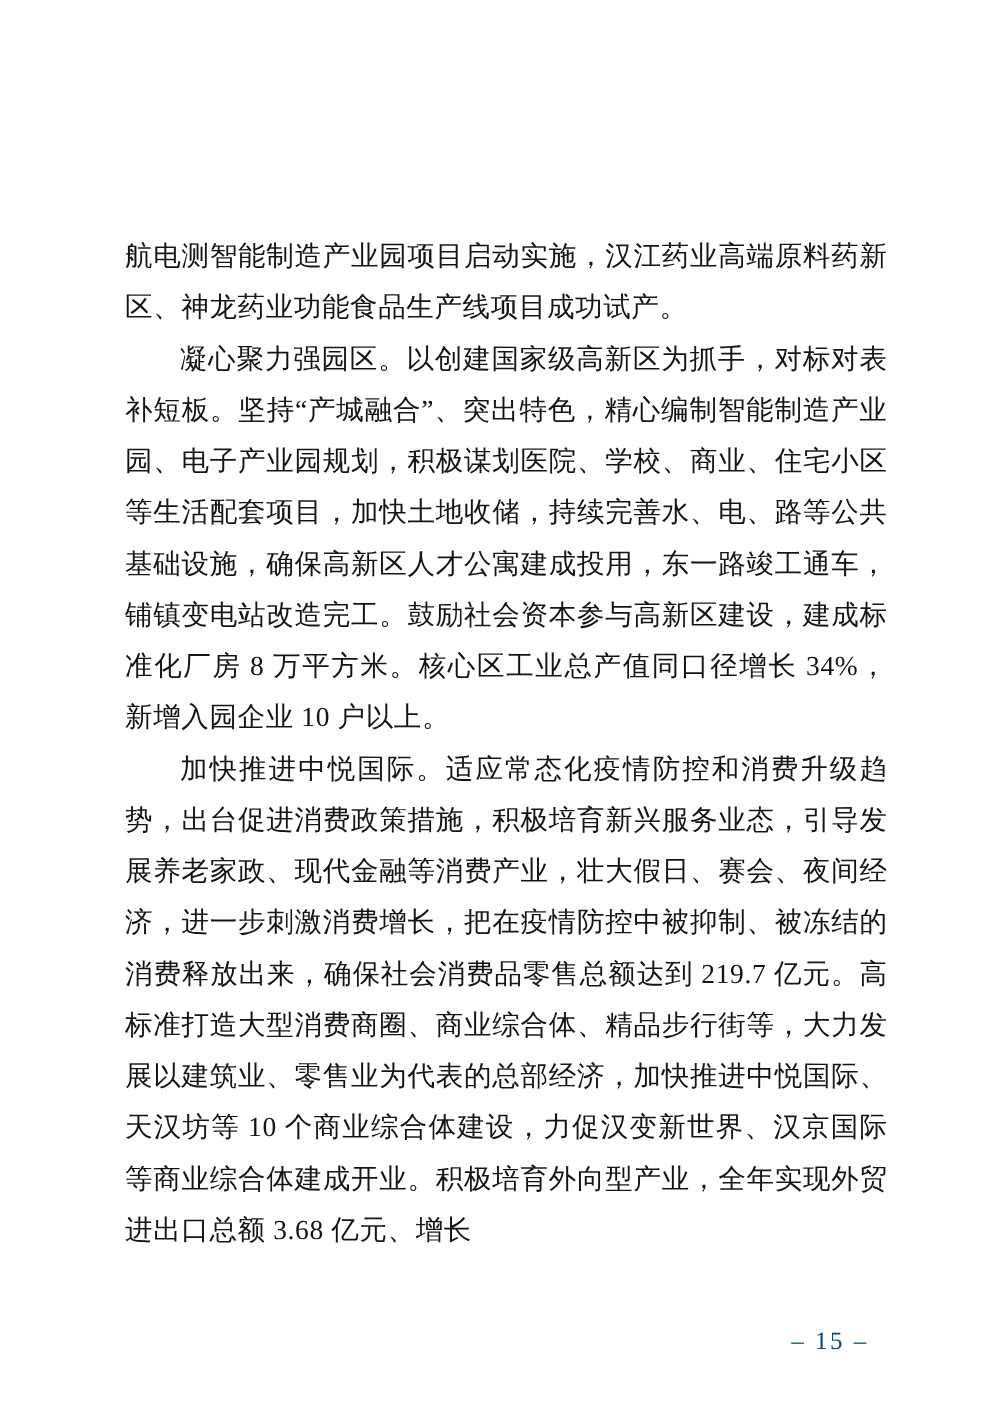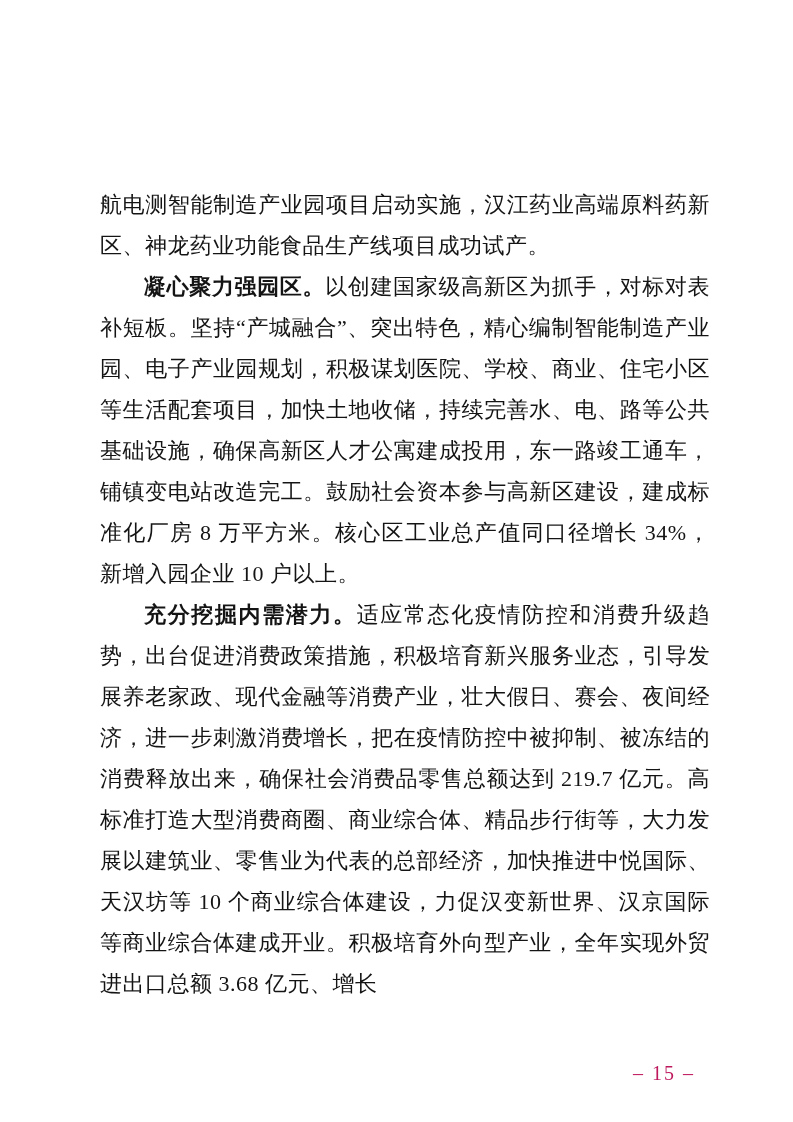--- a/index.html
+++ b/index.html
@@ -28,40 +28,40 @@
     font-size: 22px;
     line-height: 41px;
     text-align: justify;
     text-justify: inter-character;
     letter-spacing: 0.5px;
   }
   .para.indent {
     text-indent: 44px;
   }
   .para .lead {
-    font-weight: bold;
+    font-weight: normal;
   }
   .footer {
     position: absolute;
     top: 1018px;
     right: 98px;
     font-size: 20px;
     letter-spacing: 2px;
-    color: #be185d;
+    color: #0c4a6e;
   }
 </style>
 </head>
 <body>
 
 <div class="page">
   <div class="content">
 
     <p class="para"><span class="lead"></span><span>航电测智能制造产业园项目启动实施，汉江药业高端原料药新区、神龙药业功能食品生产线项目成功试产。</span></p>
 
     <p class="para indent"><span class="lead">凝心聚力强园区。</span><span>以创建国家级高新区为抓手，对标对表补短板。坚持“产城融合”、突出特色，精心编制智能制造产业园、电子产业园规划，积极谋划医院、学校、商业、住宅小区等生活配套项目，加快土地收储，持续完善水、电、路等公共基础设施，确保高新区人才公寓建成投用，东一路竣工通车，铺镇变电站改造完工。鼓励社会资本参与高新区建设，建成标准化厂房 8 万平方米。核心区工业总产值同口径增长 34%，新增入园企业 10 户以上。</span></p>
 
 
-    <p class="para indent"><span class="lead">充分挖掘内需潜力。</span><span>适应常态化疫情防控和消费升级趋势，出台促进消费政策措施，积极培育新兴服务业态，引导发展养老家政、现代金融等消费产业，壮大假日、赛会、夜间经济，进一步刺激消费增长，把在疫情防控中被抑制、被冻结的消费释放出来，确保社会消费品零售总额达到 219.7 亿元。高标准打造大型消费商圈、商业综合体、精品步行街等，大力发展以建筑业、零售业为代表的总部经济，加快推进中悦国际、天汉坊等 10 个商业综合体建设，力促汉变新世界、汉京国际等商业综合体建成开业。积极培育外向型产业，全年实现外贸进出口总额 3.68 亿元、增长</span></p>
+    <p class="para indent"><span class="lead">加快推进中悦国际。</span><span>适应常态化疫情防控和消费升级趋势，出台促进消费政策措施，积极培育新兴服务业态，引导发展养老家政、现代金融等消费产业，壮大假日、赛会、夜间经济，进一步刺激消费增长，把在疫情防控中被抑制、被冻结的消费释放出来，确保社会消费品零售总额达到 219.7 亿元。高标准打造大型消费商圈、商业综合体、精品步行街等，大力发展以建筑业、零售业为代表的总部经济，加快推进中悦国际、天汉坊等 10 个商业综合体建设，力促汉变新世界、汉京国际等商业综合体建成开业。积极培育外向型产业，全年实现外贸进出口总额 3.68 亿元、增长</span></p>
 
   </div>
 
   <div class="footer">– 15 –</div>
 </div>
 
 </body></html>

